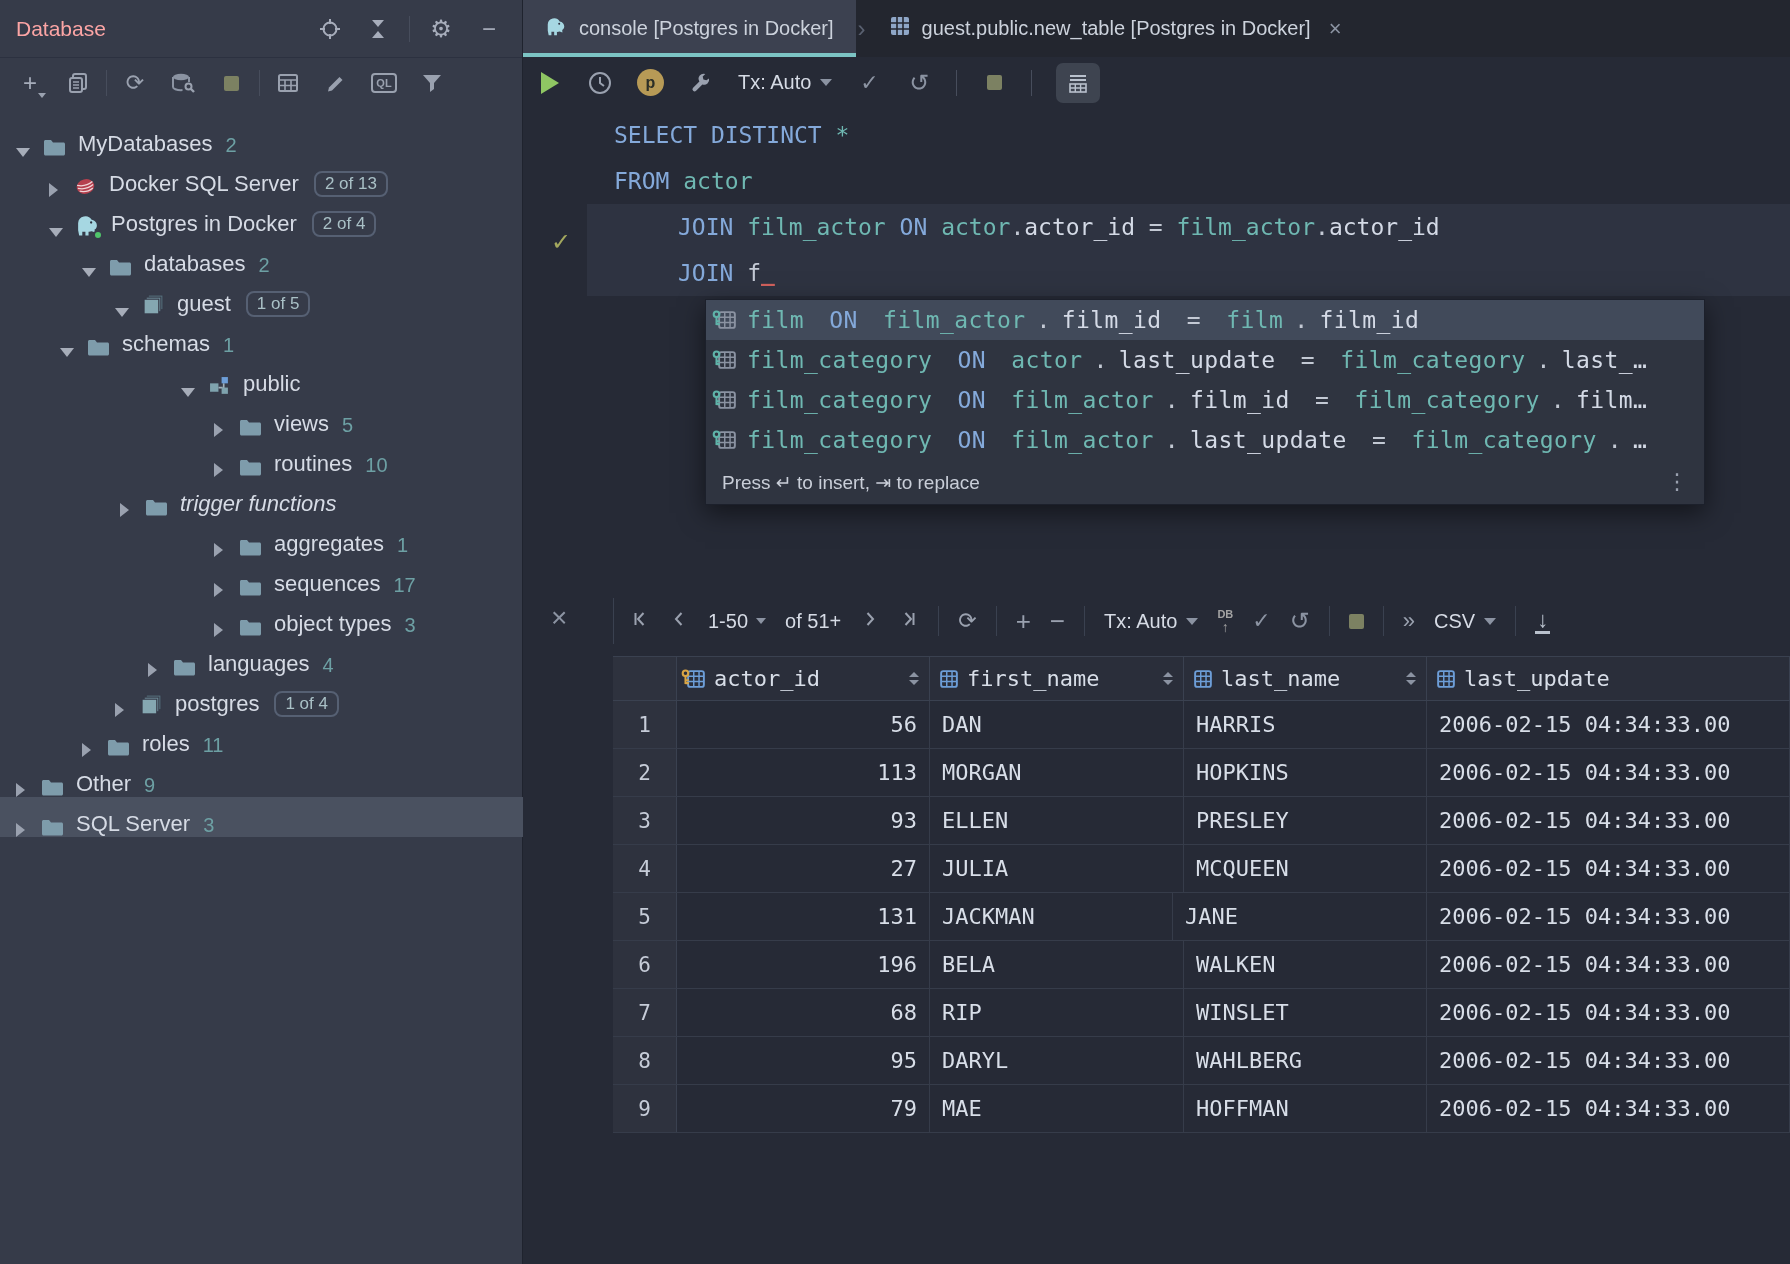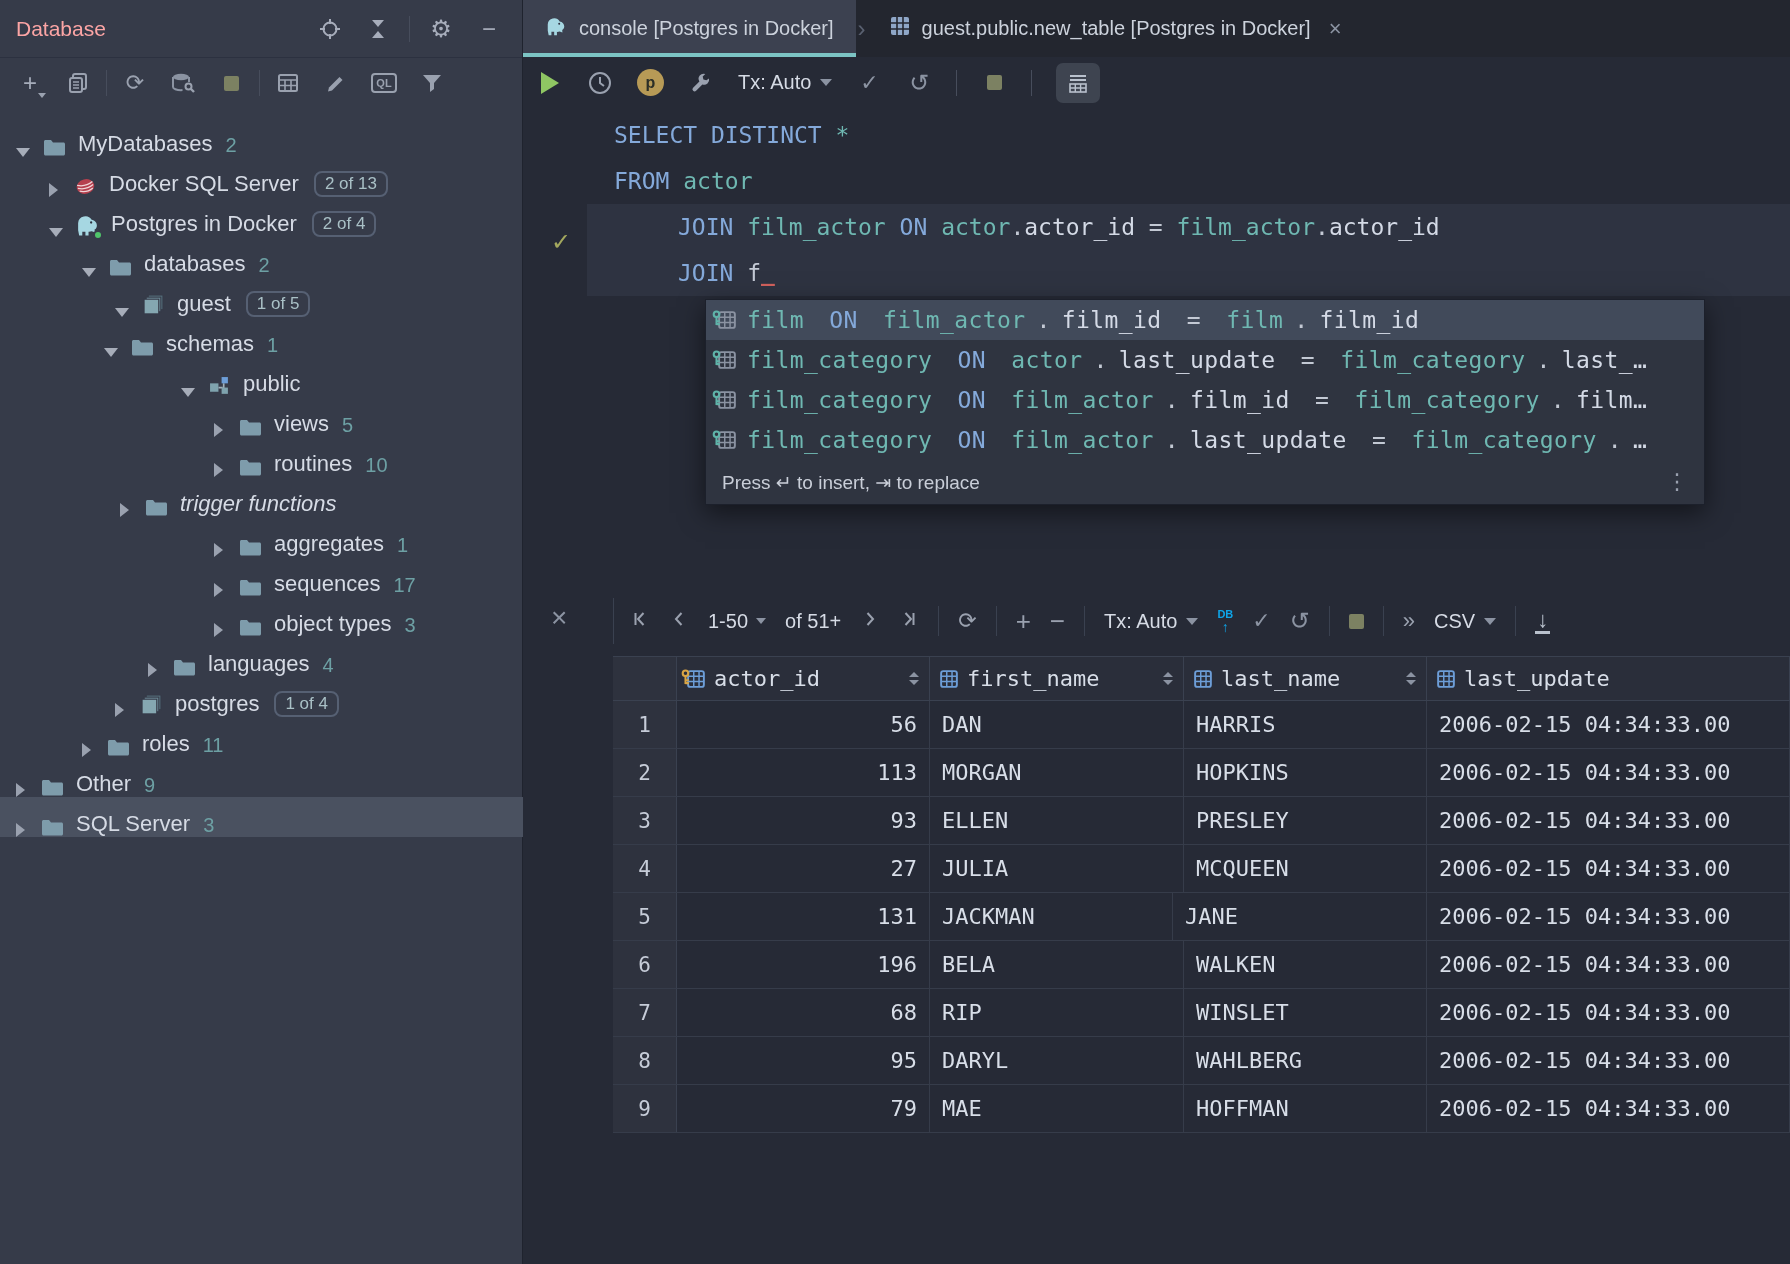--- a/index.html
+++ b/index.html
@@ -78,21 +78,21 @@
   .kebab{color:var(--dim);font-size:22px}
 
   
   .results{position:absolute;left:90px;top:598px;width:1177px}
   .close-x{position:absolute;left:-62px;top:4px;font-size:28px;color:var(--dim2)}
   .rtoolbar{height:46px;display:flex;align-items:center;gap:19px;padding:0 16px;border-left:1px solid var(--line)}
   .rtoolbar .lbl{font-size:20px;color:var(--text)}
   .pag{display:flex;align-items:center;gap:8px}
   .tdiv{width:1px;height:30px;background:var(--line)}
   .pm{font-size:26px;color:var(--dim);line-height:1}
-  .dbup{display:flex;flex-direction:column;align-items:center;color:#0ea5e9;line-height:1}
+  .dbup{display:flex;flex-direction:column;align-items:center;color:#a3a3a3;line-height:1}
   .dbup .t{font-size:11px;font-weight:bold}.dbup .a{font-size:14px}
   .dl{color:#b9c1cd;font-size:22px;border-bottom:3px solid #b9c1cd;line-height:1.05;padding:0 2px}
   .gg{color:var(--dim);font-size:22px}
 
   .rtable{margin-top:12px;font-family:"DejaVu Sans Mono",monospace;font-size:22px}
   .thead{height:45px;display:flex;background:var(--head);border-top:1px solid var(--line);border-bottom:1px solid var(--line)}
   .th{display:flex;align-items:center;gap:9px;padding:0 10px;border-right:1px solid var(--line);overflow:hidden}
   .th .cname{color:#d8dee8;white-space:nowrap}
   .corner{background:var(--gutter)}
   .sort{display:flex;flex-direction:column;gap:3px;margin-left:auto}
@@ -246,21 +246,21 @@
           <span class="ticon">
             <svg width="23" height="23" viewBox="0 0 22 22">
               <rect x="6" y="1" width="14" height="14" fill="#56707c" stroke="#363b49"></rect>
               <rect x="4" y="3" width="14" height="14" fill="#6b8894" stroke="#363b49"></rect>
               <rect x="2" y="5" width="14" height="14" fill="#85a7b1" stroke="#363b49"></rect>
             </svg>
           </span>
           <span class="tlabel">guest</span>
           <span class="tbadge">1 of 5</span>
         </div>
-        <div class="trow" style="padding-left: 104px;">
+        <div class="trow" style="padding-left: 60px;">
           <span class="arr exp">
             <i></i>
           </span>
           <span class="ticon">
             <svg width="22" height="19" viewBox="0 0 22 19">
               <path d="M1 3.5c0-.8.7-1.5 1.5-1.5H8l2 2.5h10.5c.8 0 1.5.7 1.5 1.5v10c0 .8-.7 1.5-1.5 1.5h-18C1.7 17.5 1 16.8 1 16z" fill="#7e9cab"></path>
             </svg>
           </span>
           <span class="tlabel">schemas</span>
           <span class="tcount">1</span>

